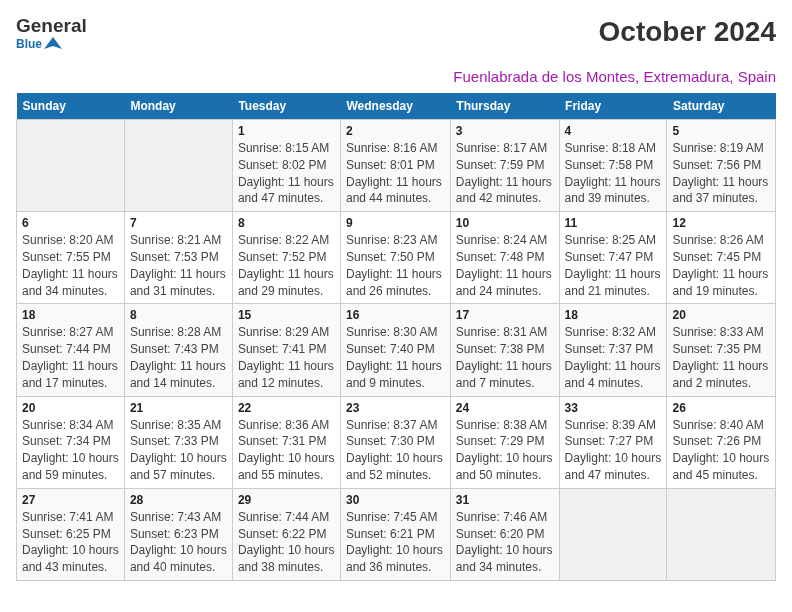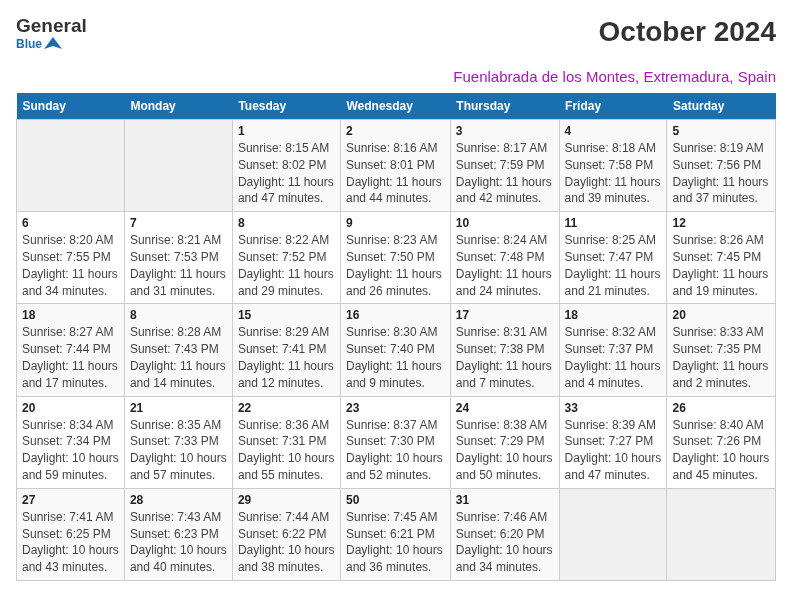--- a/index.html
+++ b/index.html
@@ -234,21 +234,21 @@
         </td>
         <td>
           <div class="day-num">28</div>
           <div class="day-detail">Sunrise: 7:43 AM<br>Sunset: 6:23 PM<br>Daylight: 10 hours and 40 minutes.</div>
         </td>
         <td>
           <div class="day-num">29</div>
           <div class="day-detail">Sunrise: 7:44 AM<br>Sunset: 6:22 PM<br>Daylight: 10 hours and 38 minutes.</div>
         </td>
         <td>
-          <div class="day-num">50</div>
+          <div class="day-num">30</div>
           <div class="day-detail">Sunrise: 7:45 AM<br>Sunset: 6:21 PM<br>Daylight: 10 hours and 36 minutes.</div>
         </td>
         <td>
           <div class="day-num">31</div>
           <div class="day-detail">Sunrise: 7:46 AM<br>Sunset: 6:20 PM<br>Daylight: 10 hours and 34 minutes.</div>
         </td>
         <td class="empty-cell"></td>
         <td class="empty-cell"></td>
       </tr>
     </tbody>

